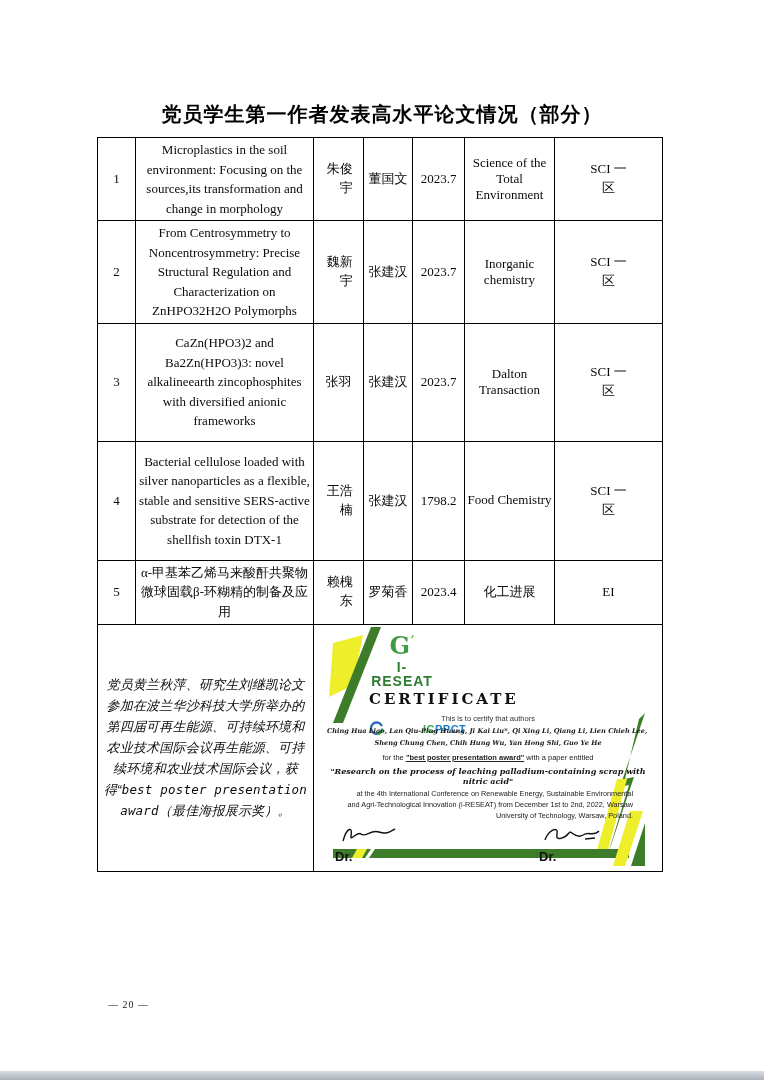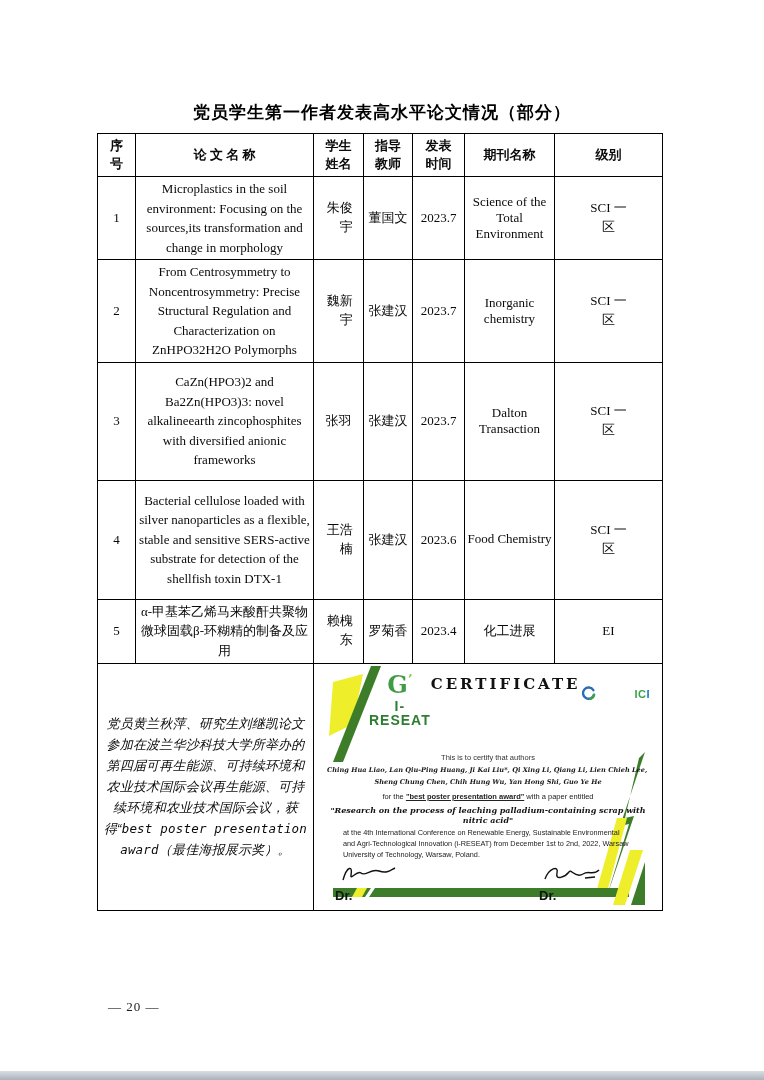--- a/index.html
+++ b/index.html
@@ -8,21 +8,21 @@
     width:764px;height:1080px;
     background:#ffffff;
     font-family:"Liberation Serif","DejaVu Serif",serif;
     color:#0a0a0a;
     overflow:hidden;
   }
   .doc-title{
     padding-top:101px;
     text-align:center;
     font-family:"Liberation Sans","DejaVu Sans",sans-serif;
-    font-size:17px;
+    font-size:20px;
     font-weight:bold;
     letter-spacing:1px;
     color:#000;
   }
   table.paper-table{
     border-collapse:collapse;
     table-layout:fixed;
     margin-left:97px;
     margin-top:9px;
     width:566px;
@@ -70,21 +70,21 @@
   .cert{
     position:relative;
     width:322px;height:241px;
     margin:0 auto;
     background:#ffffff;
     font-family:"Liberation Sans","DejaVu Sans",sans-serif;
     overflow:hidden;
   }
   .cert-deco{position:absolute;left:0;top:0;width:100%;height:100%;z-index:0;}
   .cert-content{position:relative;z-index:1;}
-  .cert-header{display:flex;align-items:flex-start;padding:7px 12px 0 42px;height:54px;}
+  .cert-header{display:flex;align-items:flex-start;padding:7px 12px 0 42px;height:54px;flex-direction:column;}
   .ireseat{width:66px;text-align:center;line-height:1;}
   .ireseat-g{
     font-family:"DejaVu Serif",serif;
     font-size:24px;font-weight:bold;color:#3f9b44;line-height:1;
   }
   .ireseat-leaf{color:#8bc34a;font-size:13px;vertical-align:top;}
   .ireseat-name{
     margin-top:2px;font-size:14px;font-weight:bold;letter-spacing:1px;color:#2e7d32;
   }
   .cert-title{
@@ -104,41 +104,41 @@
     font-size:6.6px;line-height:1.8;color:#1a1a1a;white-space:nowrap;
   }
   .cert-award{margin-top:3px;text-align:center;font-size:7.5px;color:#222;}
   .cert-award b{text-decoration:underline;}
   .cert-paper{
     margin-top:4px;text-align:center;
     font-family:"DejaVu Serif",serif;font-style:italic;font-weight:bold;
     font-size:8px;color:#111;
   }
   .cert-conf{
-    margin-top:3px;text-align:left;
+    margin-top:3px;text-align:right;
     font-size:7.3px;line-height:1.5;color:#222;padding:0 16px;
   }
   .sig-row{display:flex;align-items:flex-end;margin-top:3px;padding:0 8px;}
   .sig{width:102px;text-align:left;line-height:1.25;}
   .sig-name{font-size:13px;font-weight:bold;color:#111;}
   .sig-role{font-size:7px;color:#222;}
   .seals{flex:1;display:flex;justify-content:center;align-items:center;gap:6px;margin-bottom:1px;}
   .seal{width:20px;height:20px;border-radius:50%;box-sizing:border-box;display:flex;align-items:center;justify-content:center;}
   .seal-green{border:2px solid #2f7d33;background:#eef6ec;}
   .seal-green-core{width:9px;height:9px;border-radius:50%;background:#3f9b44;}
   .seal-grey{border:1.5px solid #b5b5b5;background:#f4f4f4;}
   .seal-grey-core{width:9px;height:9px;border-radius:50%;background:#d9d9d9;}
   .seal-crest{border:2px solid #3a5a9e;background:#ffffff;}
   .seal-crest-core{width:9px;height:10px;background:#c62828;border-radius:2px 2px 4px 4px;}
   .seal-square{width:19px;height:21px;border-radius:0;background:#1d2f6b;color:#fff;
     font-family:"DejaVu Serif",serif;font-size:11px;align-items:flex-start;padding-top:1px;}
 
   .page-number{
     position:absolute;left:108px;top:999px;
-    font-size:13px;color:#222;letter-spacing:1px;
+    font-size:10px;color:#222;letter-spacing:1px;
   }
   .page-edge{
     position:absolute;left:0;bottom:0;width:100%;height:9px;
     background:linear-gradient(to bottom,#d9dee2,#a9b1ba);
   }
 </style>
 </head>
 <body>
 
 <div class="page">
@@ -149,29 +149,20 @@
     <colgroup>
       <col style="width:38px">
         <col style="width:178px">
         <col style="width:50px">
       <col style="width:49px">
         <col style="width:52px">
         <col style="width:90px">
         <col style="width:108px">
     </colgroup>
     <tbody>
-        <tr style="height:43px">
-      <td class="hdr"><span class="hdr-narrow">序号</span></td>
-      <td class="hdr">论 文 名 称</td>
-      <td class="hdr"><span class="hdr-two">学生姓名</span></td>
-      <td class="hdr"><span class="hdr-two">指导教师</span></td>
-      <td class="hdr"><span class="hdr-two">发表时间</span></td>
-      <td class="hdr">期刊名称</td>
-      <td class="hdr">级别</td>
-    </tr>
 
     <tr style="height:81px">
       <td>1</td>
       <td class="cell-paper">Microplastics in the soil environment: Focusing on the sources,its transformation and change in morphology</td>
       <td><span class="name-wrap">朱俊宇</span></td>
       <td><span class="advisor">董国文</span></td>
       <td>2023.7</td>
       <td class="cell-journal">Science of the Total Environment</td>
       <td><span class="level-wrap">SCI 一区</span></td>
     </tr>
@@ -194,21 +185,21 @@
       <td>2023.7</td>
       <td class="cell-journal">Dalton Transaction</td>
       <td><span class="level-wrap">SCI 一区</span></td>
     </tr>
 
     <tr style="height:119px">
       <td>4</td>
       <td class="cell-paper">Bacterial cellulose loaded with silver nanoparticles as a flexible, stable and sensitive SERS-active substrate for detection of the shellfish toxin DTX-1</td>
       <td><span class="name-wrap">王浩楠</span></td>
       <td><span class="advisor">张建汉</span></td>
-      <td>2023.6</td>
+      <td>1798.2</td>
       <td class="cell-journal">Food Chemistry</td>
       <td><span class="level-wrap">SCI 一区</span></td>
     </tr>
 
     <tr style="height:64px">
       <td>5</td>
       <td class="cell-paper">α-甲基苯乙烯马来酸酐共聚物微球固载β-环糊精的制备及应用</td>
       <td><span class="name-wrap">赖槐东</span></td>
       <td><span class="advisor">罗菊香</span></td>
       <td>2023.4</td>

